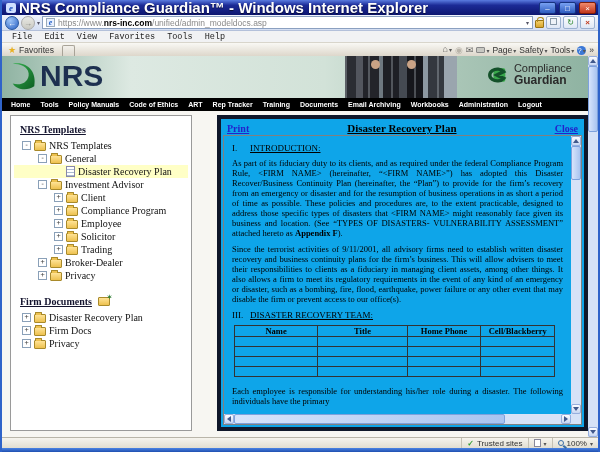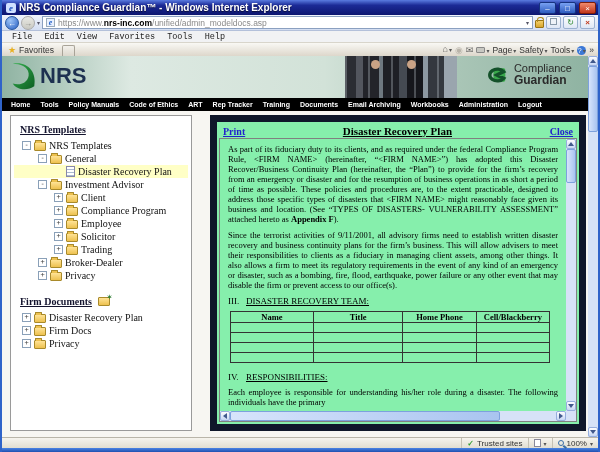--- a/index.html
+++ b/index.html
@@ -7,21 +7,21 @@
   body { font-family:"Liberation Sans",sans-serif; background:#fff; }
   .window { width:600px; height:452px; display:flex; flex-direction:column;
     border-left:2px solid #2f63c9; border-right:2px solid #2f63c9; background:#ece9e2; }
 
   
   .titlebar { height:15px; flex:none; display:flex; align-items:center; gap:3px;
     padding:0 2px 0 4px;
     background:linear-gradient(180deg,#5a7be0 0%,#1b2a96 35%,#0d1670 100%); }
   .ie-icon { width:10px; height:10px; border-radius:2px; background:#cfe0ff;
     color:#1b50c0; font:bold italic 9px/10px "Liberation Serif",serif; text-align:center; flex:none; }
-  .win-title { flex:1; color:#fff; font-size:10px; font-weight:bold; white-space:nowrap;
+  .win-title { flex:1; color:#fff; font-size:15px; font-weight:bold; white-space:nowrap;
     overflow:hidden; text-shadow:0 1px 1px rgba(0,0,0,.6); }
   .wbtn { width:17px; height:12px; border-radius:2px; color:#fff; font-size:8px; line-height:11px;
     text-align:center; border:1px solid #123; flex:none; }
   .wbtn.min,.wbtn.max { background:linear-gradient(#79a1f2,#2d5cc0); border-color:#17337f; }
   .wbtn.cls { background:linear-gradient(#ef8a6d,#c2361c); border-color:#7c1d0a; }
 
   
   .toolbar { height:16px; flex:none; display:flex; align-items:center; gap:2px; padding:0 3px;
     background:linear-gradient(#f0f4fc,#d4def2); border-bottom:1px solid #b3c0da; }
   .navcirc { width:14px; height:14px; border-radius:50%; font-size:8px; line-height:13px;
@@ -96,21 +96,21 @@
   .tri.rt { border-top:3px solid transparent; border-bottom:3px solid transparent; border-left:4px solid #41598c; border-right:none; }
   .sbthumb { background:linear-gradient(90deg,#d7e4fb,#a9c4f0); border:1px solid #7da1dd; border-radius:2px; }
   .wsb .sbthumb { height:66px; flex:none; }
   .sbtrack { flex:1; }
   .wsb .sbbtn:last-child { margin-top:auto; }
 
   
   .banner { height:42px; flex:none; position:relative;
     background:linear-gradient(90deg,#8fb3a2,#dde9e2 22%,#d2e2d8 55%,#a9c5b6 78%,#8fb3a2); }
   .nrslogo { position:absolute; left:6px; top:4px; display:flex; align-items:center; gap:2px; }
-  .nrstext { font-size:22px; font-weight:bold; color:#1d3050; letter-spacing:0; line-height:30px; }
+  .nrstext { font-size:30px; font-weight:bold; color:#1d3050; letter-spacing:0; line-height:30px; }
   .photo { position:absolute; left:343px; top:0; width:112px; height:42px;
     background:
       repeating-linear-gradient(90deg, rgba(215,225,232,.28) 0 2px, rgba(0,0,0,0) 2px 23px),
       linear-gradient(90deg,#2b2d33 0 10%,#53565e 10% 16%,#23242a 16% 30%,#6e7880 30% 34%,
         #1e1f25 34% 48%,#454a52 48% 55%,#16171c 55% 70%,#8d98a2 70% 74%,#34383f 74% 88%,#9aa5ae 88% 100%); }
   .photo::before,.photo::after { content:""; position:absolute; top:4px; width:9px; height:9px;
     border-radius:50%; background:#c9a285; }
   .photo::before { left:26px; } .photo::after { left:62px; }
   .cglogo { position:absolute; right:16px; top:7px; display:flex; align-items:center; gap:5px; }
   .cgtext { line-height:1; color:#2a2a2a; }
@@ -137,21 +137,21 @@
   .ticon::before { content:""; position:absolute; left:0; top:-3px; width:5px; height:2px;
     background:#edc14f; border:1px solid #a98a2a; border-bottom:none; border-radius:1px 1px 0 0; }
   .ticon.docic { width:9px; height:11px; margin-top:0; border:1px solid #8888aa; border-radius:0;
     background:repeating-linear-gradient(#fff 0 2px,#aabbd0 2px 3px); }
   .ticon.docic::before { display:none; }
   .gap12 { height:12px; }
   .newfolder { width:12px; height:9px; background:linear-gradient(#ffe396,#edc14f);
     border:1px solid #a98a2a; border-radius:1px; position:relative; }
   .newfolder::after { content:"✶"; position:absolute; right:-3px; top:-5px; font-size:6px; color:#2e7d32; }
 
-  .main { margin-left:18px; width:376px; height:316px; background:#86efac; border:7px solid #0f172a;
+  .main { margin-left:25px; width:376px; height:316px; background:#0ea5e9; border:4px solid #0f172a;
     display:flex; flex-direction:column; font-family:"Liberation Serif",serif; min-height:0; }
   .dochdr { height:16px; flex:none; display:flex; align-items:center; padding:2px 6px 0; }
   .doclink { color:#2222cc; text-decoration:underline; font-size:10px; font-weight:bold; cursor:pointer; }
   .doctitle { flex:1; text-align:center; font-size:11px; font-weight:bold; text-decoration:underline; color:#000; }
   .iframe { flex:1; margin:0 2px 2px; border:1px solid #808080; display:grid;
     grid-template-columns:1fr 10px; grid-template-rows:1fr 10px; min-height:0; }
   .docbody { overflow:hidden; padding:5px 8px 0; font-size:8.5px; line-height:10px;
     text-align:justify; color:#000; }
   .sec { margin:5px 0 5px; font-size:9px; }
   .sec:first-child { margin-top:2px; }
@@ -386,20 +386,23 @@
 
         <div class="main">
           <div class="dochdr">
             <span class="doclink">Print</span>
             <span class="doctitle">Disaster Recovery Plan</span>
             <span class="doclink">Close</span>
           </div>
           <div class="iframe">
             <div class="docbody">
 
+              <div class="sec">
+                <span class="num">I.</span><span class="hd">INTRODUCTION:</span>
+              </div>
               <p><span>As part of its fiduciary duty to its clients, and as required under the federal Compliance Program Rule, &lt;FIRM NAME&gt; (hereinafter, “&lt;FIRM NAME&gt;”) has adopted this Disaster Recover/Business Continuity Plan (hereinafter, the “Plan”) to provide for the firm’s recovery from an emergency or disaster and for the resumption of business operations in as short a period of time as possible. These policies and procedures are, to the extent practicable, designed to address those specific types of disasters that &lt;FIRM NAME&gt; might reasonably face given its business and location. (See “TYPES OF DISASTERS- VULNERABILITY ASSESSMENT” attached hereto as </span><b>Appendix F</b><span>).</span></p>
 
               <p>Since the terrorist activities of 9/11/2001, all advisory firms need to establish written disaster recovery and business continuity plans for the firm’s business. This will allow advisers to meet their responsibilities to clients as a fiduciary in managing client assets, among other things. It also allows a firm to meet its regulatory requirements in the event of any kind of an emergency or disaster, such as a bombing, fire, flood, earthquake, power failure or any other event that may disable the firm or prevent access to our office(s).</p>
 
               <div class="sec">
                 <span class="num">III.</span><span class="hd">DISASTER RECOVERY TEAM:</span>
               </div>
 
               <table class="dtable">
                 <colgroup>
@@ -442,23 +445,20 @@
 
                     <tr>
                       <td></td>
                       <td></td>
                       <td></td>
                       <td></td>
                     </tr>
                   </tbody>
               </table>
 
-              <div class="sec">
-                <span class="num">IV.</span><span class="hd">RESPONSIBILITIES:</span>
-              </div>
               <p>Each employee is responsible for understanding his/her role during a disaster. The following individuals have the primary</p>
 
             </div>
 
             <div class="ivsb">
               <span class="sbbtn">
                   <span class="tri up"></span>
                 </span>
               <span class="sbthumb"></span>
               <span class="sbtrack"></span>

